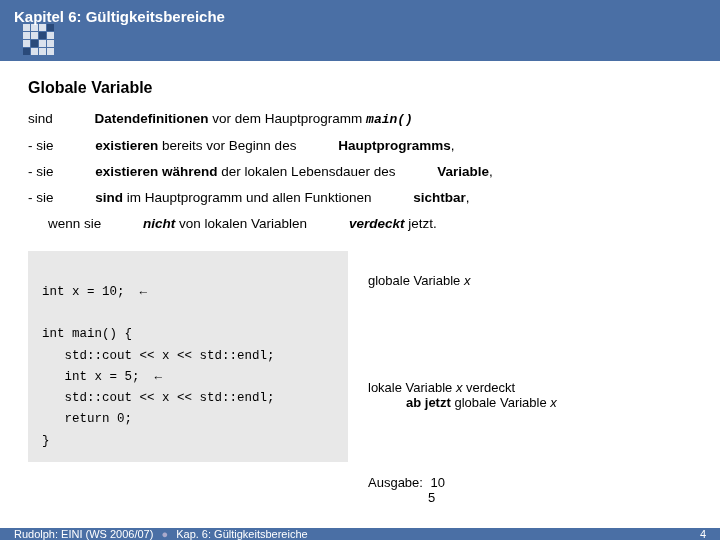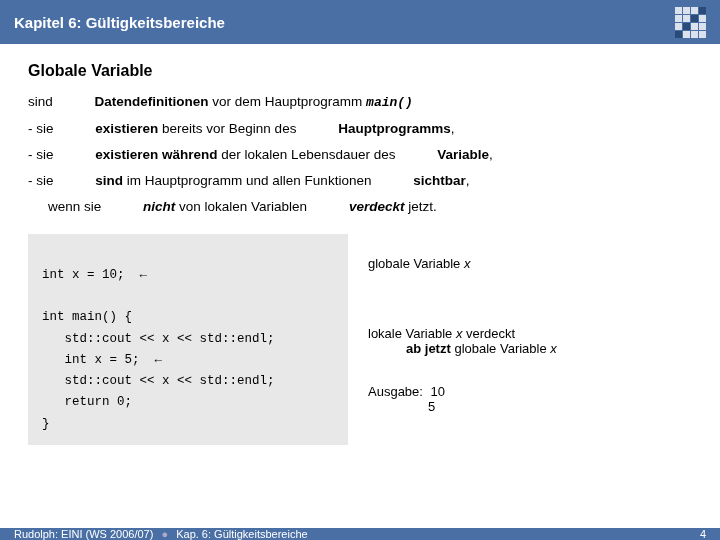--- a/index.html
+++ b/index.html
@@ -13,23 +13,24 @@
     }
 
     
     .header {
       background: #4a6fa5;
       color: #fff;
       padding: 8px 14px;
       font-size: 15px;
       font-weight: bold;
       display: flex;
-      align-items: center;
+      align-items: flex-start;
       justify-content: space-between;
       min-height: 36px;
+      flex-direction: column;
     }
     .header-logo {
       width: 40px;
       height: 28px;
       display: flex;
       align-items: center;
       justify-content: flex-end;
     }
     .logo-grid {
       display: grid;
@@ -101,20 +102,21 @@
     .footer-sep {
       margin: 0 5px;
       color: #aac;
     }
 
     .code-annotations-wrapper {
       display: flex;
       flex-direction: column;
       justify-content: flex-start;
       padding-top: 0;
+      gap: 37px;
     }
 
     .ann1 {
       margin-top: 22px;
       font-size: 13px;
     }
     .ann2 {
       margin-top: 55px;
       font-size: 13px;
     }

